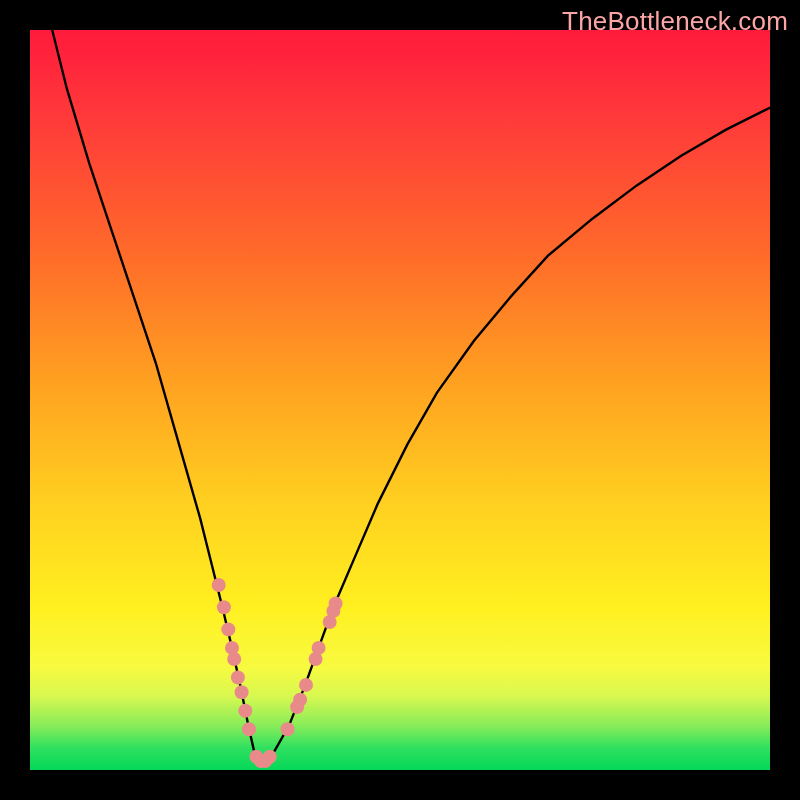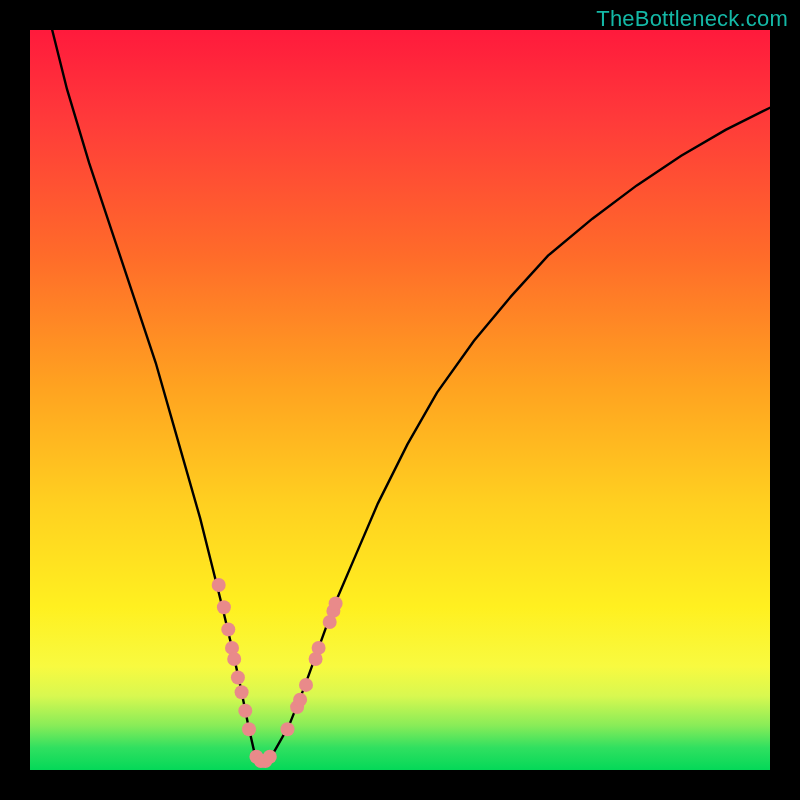--- a/index.html
+++ b/index.html
@@ -35,22 +35,22 @@
       #d8f850 90%,
       #88ec58 94%,
       #30e060 97%,
       #04d858 100%
     );
   }
   .watermark {
     position: absolute;
     top: 6px;
     right: 12px;
-    color: #14b8a6;
-    font-size: 22px;
+    color: #fca5a5;
+    font-size: 26px;
     letter-spacing: 0.2px;
     user-select: none;
     margin-left: 44px;
   }
   svg.overlay {
     position: absolute;
     left: 0;
     top: 0;
     width: 740px;
     height: 740px;

